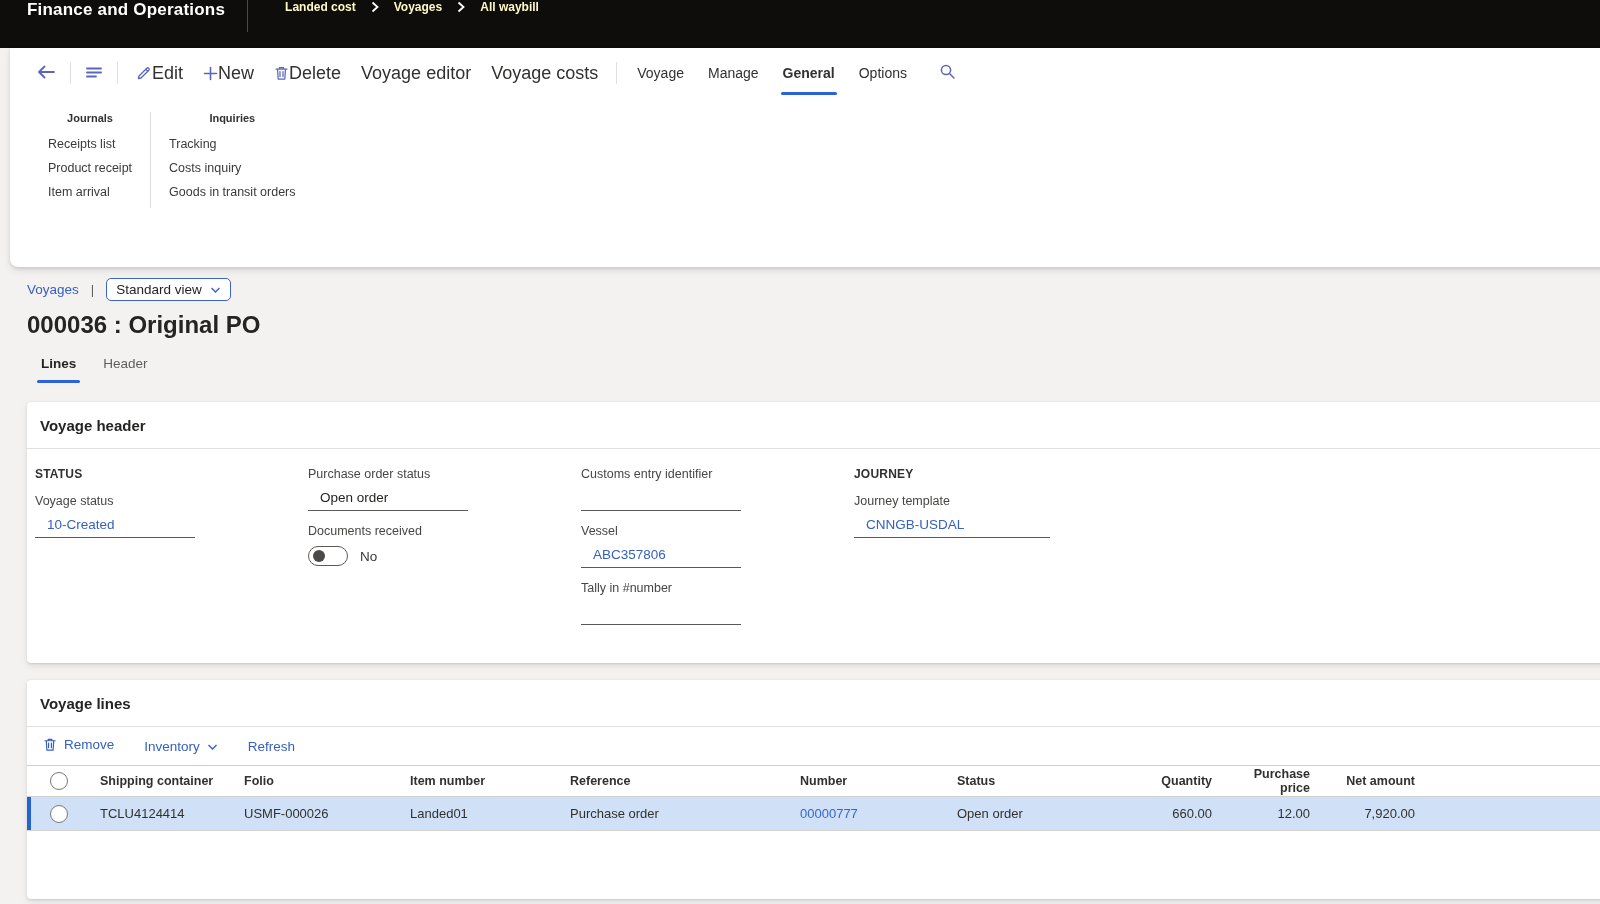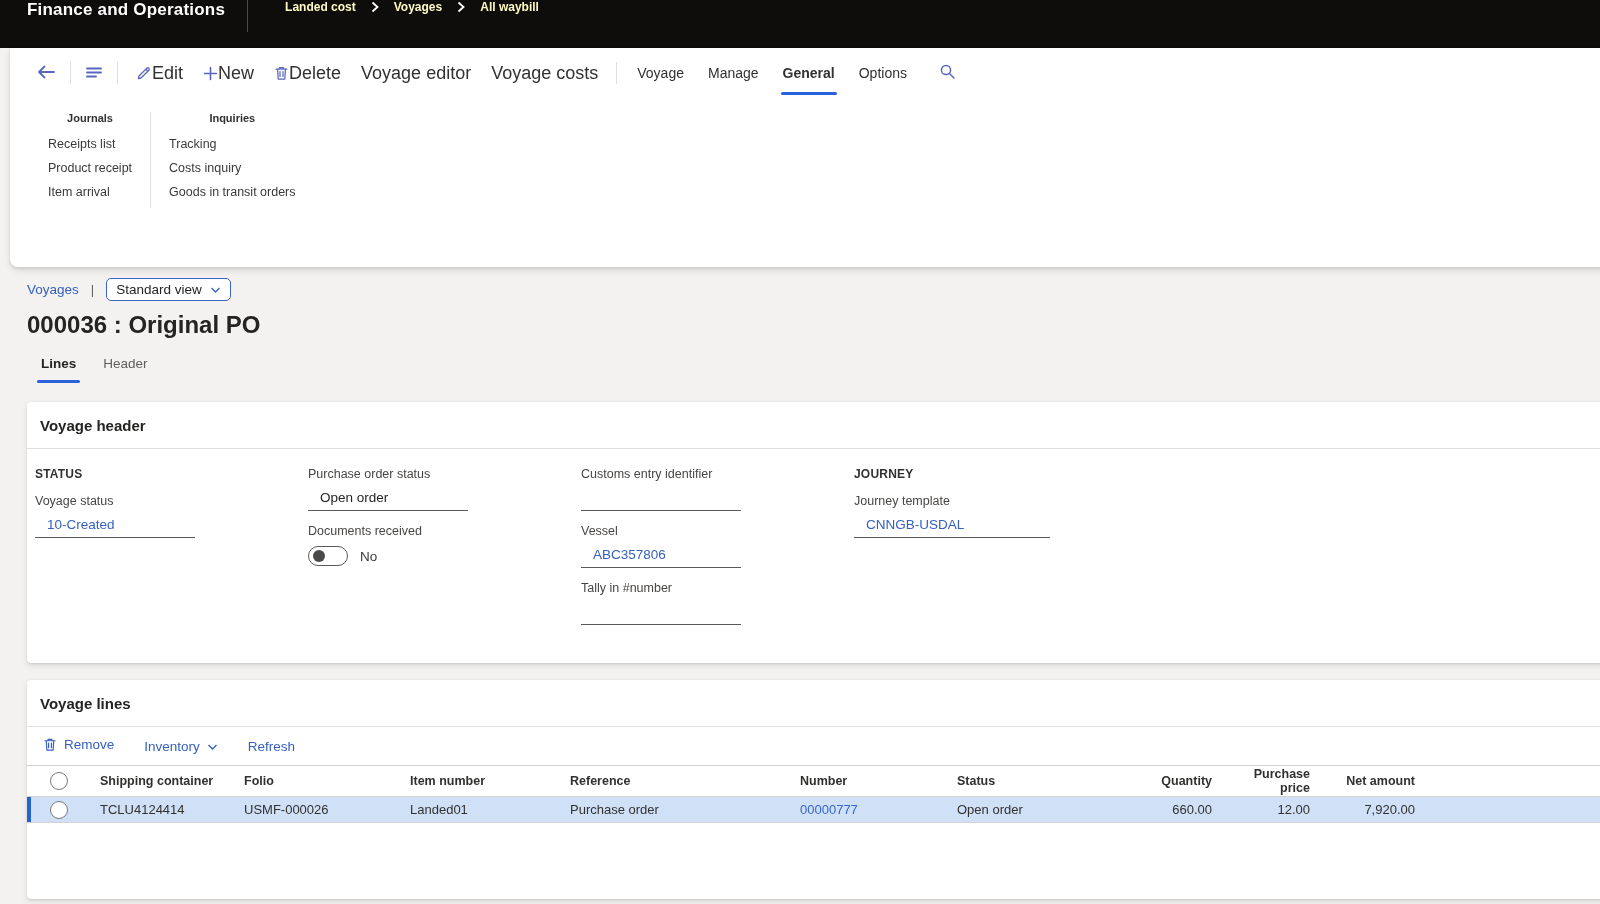--- a/index.html
+++ b/index.html
@@ -77,21 +77,21 @@
 
   
   .vl-card { margin-top:17px; height:219px; overflow:hidden; }
   .vl-toolbar { display:flex; align-items:center; gap:30px; height:38px; padding-left:16px; }
   .tb-btn { display:flex; align-items:flex-start; gap:7px; background:none; border:none; cursor:pointer;
             color:#3560c0; font-size:13.5px; font-family:inherit; }
   .grid-table { width:100%; border-collapse:collapse; table-layout:fixed; }
   .grid-table th { font-size:12.5px; font-weight:700; color:#323130; text-align:left; height:31px;
                    border-top:1px solid #d2d0ce; border-bottom:1px solid #d2d0ce; padding:0 10px;margin-top:44px; }
   .grid-table th.num, .grid-table td.num { text-align:right; }
-  .grid-table td { font-size:13px; color:#323130; height:26px; padding:0 10px; }
+  .grid-table td { font-size:13px; color:#323130; height:34px; padding:0 10px; }
   .row-selected td { background:#cfe0f7; border-bottom:1px solid #d5d3d1; }
   .row-selected td:first-child { box-shadow:inset 4px 0 0 #2264d1; }
   .cell-link { color:#35559e; cursor:pointer; }
   .cell-link.bright { color:#3666cf; }
   .radio { width:18px; height:18px; border:1.5px solid #7a7876; border-radius:50%; background:#fff;
            margin:0 auto; cursor:pointer; }
   .sel-col { width:63px; }
 </style>
 </head>
 <body>

